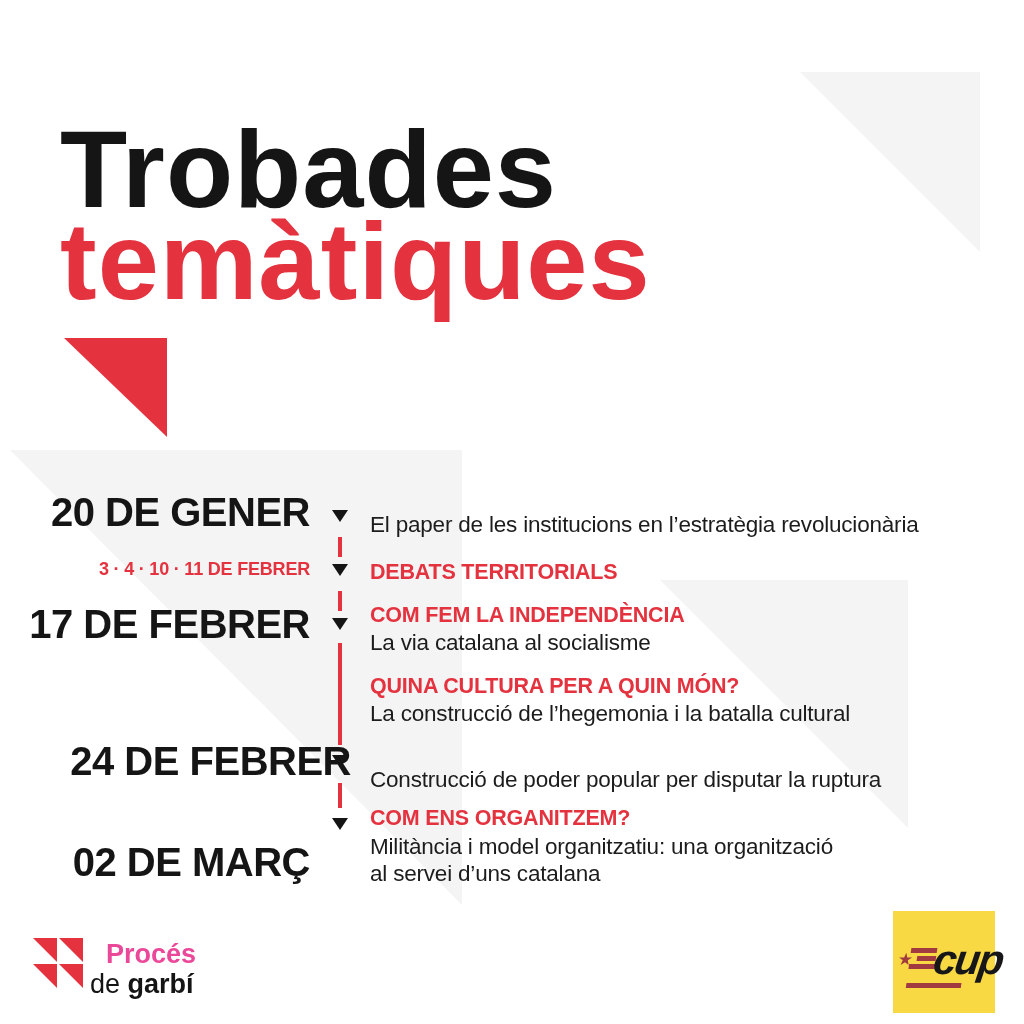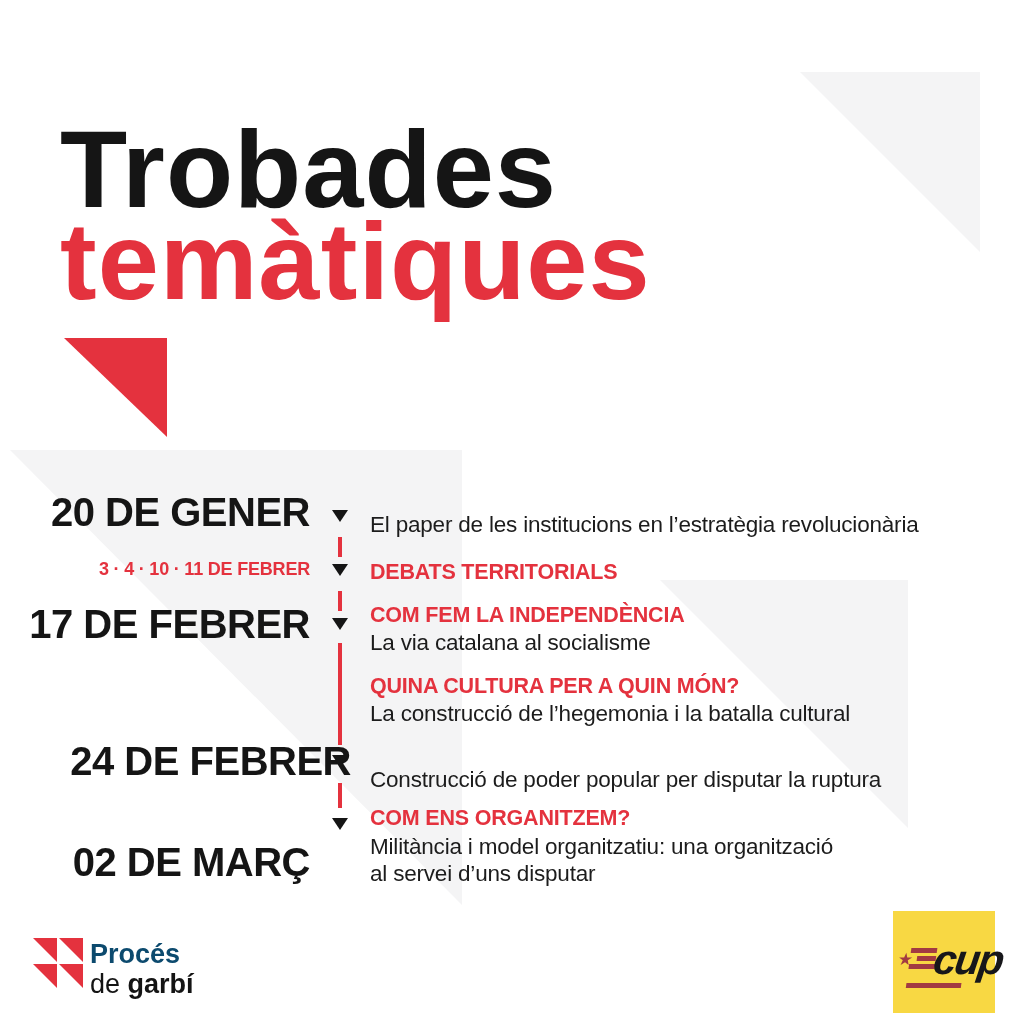--- a/index.html
+++ b/index.html
@@ -26,21 +26,21 @@
     border-left:8px solid transparent;border-right:8px solid transparent;border-top:12px solid #151515;}
   .conn{position:absolute;left:338px;width:4px;background:#e4323e;}
   .heading{position:absolute;left:370px;font-size:21.5px;font-weight:700;color:#e4323e;
     letter-spacing:-0.2px;line-height:1.2;white-space:nowrap;}
   .sub{position:absolute;left:370px;font-size:22.5px;font-weight:500;color:#1c1c1c;
     letter-spacing:-0.2px;line-height:1.2;white-space:nowrap;}
   
   .mark-grid{position:absolute;left:33px;top:938px;width:50px;height:50px;
     display:grid;grid-template-columns:24px 24px;grid-template-rows:24px 24px;gap:2px;}
   .mark-tri{background:#e4323e;clip-path:polygon(0 0,100% 0,100% 100%);}
-  .brand-line1{position:absolute;left:90px;top:941px;font-size:27px;font-weight:700;line-height:1;color:#0c4a6e;}
+  .brand-line1{position:absolute;left:106px;top:941px;font-size:27px;font-weight:700;line-height:1;color:#ec4899;}
   .brand-line2{position:absolute;left:90px;top:971px;font-size:27px;line-height:1;color:#141414;}
   .brand-line2 .bold{font-weight:700;}
   .site-url{position:absolute;left:560px;top:963px;width:320px;text-align:right;
     font-size:23px;color:#141414;}
   .site-url .bold{font-weight:700;}
   
   .cup-logo{position:absolute;left:893px;top:911px;width:102px;height:102px;background:#f8d843;}
   .cup-inner{position:absolute;left:6px;top:28px;width:92px;height:52px;transform:skewX(-8deg);}
   .cup-word{position:absolute;left:34px;top:0px;font-size:42px;line-height:1;font-weight:700;
     font-style:italic;letter-spacing:-2px;color:#17171a;}
@@ -87,21 +87,21 @@
   <div class="heading" style="top:560px;">DEBATS TERRITORIALS</div>
   <div class="sub" style="top:629px;">La via catalana al socialisme</div>
 
   <div class="heading" style="top:674px;">QUINA CULTURA PER A QUIN MÓN?</div>
   <div class="sub" style="top:700px;">La construcció de l’hegemonia i la batalla cultural</div>
 
   <div class="sub" style="top:766px;">Construcció de poder popular per disputar la ruptura</div>
 
   <div class="heading" style="top:806px;">COM ENS ORGANITZEM?</div>
   <div class="sub" style="top:833px;">Militància i model organitzatiu: una organització</div>
-  <div class="sub" style="top:860px;">al servei d’uns disputar</div>
+  <div class="sub" style="top:860px;">al servei d’uns catalana</div>
 
   <div class="mark-grid">
     <div class="mark-tri"></div>
     <div class="mark-tri"></div>
     <div class="mark-tri"></div>
     <div class="mark-tri"></div>
   </div>
   <div class="brand-line1">Procés</div>
   <div class="brand-line2"><span>de </span><span class="bold">garbí</span></div>
 

